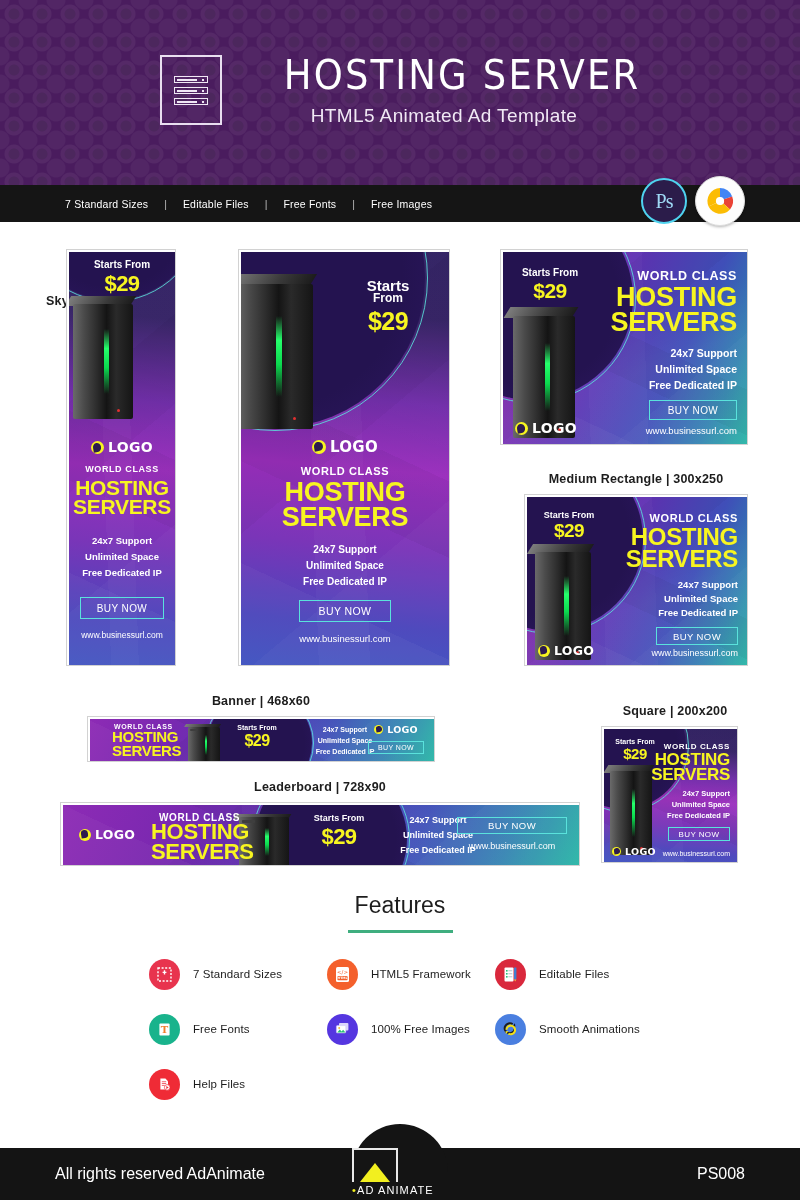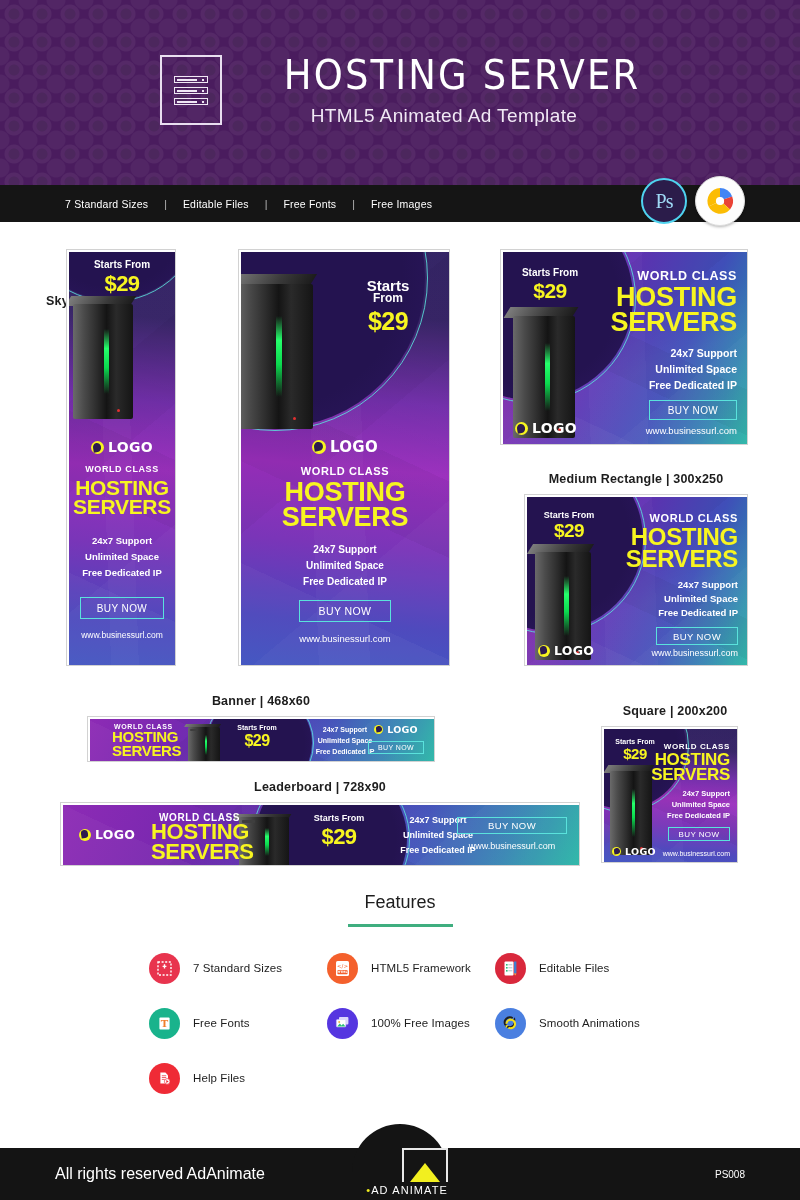--- a/index.html
+++ b/index.html
@@ -149,39 +149,39 @@
   .hosting { color:#f7f520; font-weight:700; line-height:.95; letter-spacing:-.3px; }
   .feat { color:#fff; font-weight:600; line-height:1.35; }
   .buy {
     border:1px solid #5ae2dc; color:#fff; text-align:center; font-weight:500;
     display:flex; align-items:center; justify-content:center; letter-spacing:.4px;
   }
   .url { color:#ffffff; font-weight:500; }
 
   
   .features { position:relative; padding-top: 10px; }
-  .features-title { text-align:center; font-size:18px; color:#1d1d1d; font-weight:400; font-family:"Liberation Sans", sans-serif; }
+  .features-title { text-align:center; font-size:23px; color:#1d1d1d; font-weight:400; font-family:"Liberation Sans", sans-serif; }
   .features-rule { width:105px; height:2.5px; background:#3fae7f; margin: 11px auto 0; }
   .feat-grid {
     display:grid; grid-template-columns: 178px 168px 180px; justify-content:center;
     row-gap: 24px; margin-top: 26px; padding-left: 24px;
   }
   .feat-item { display:flex; align-items:center; gap: 13px; }
   .feat-ico { width:31px; height:31px; border-radius:50%; flex:none; position:relative;
               display:flex; align-items:center; justify-content:center; }
   .feat-label { font-size:11.5px; color:#1d1d1d; letter-spacing:.1px; }
 
   
   .footer { position:absolute; left:0; bottom:0; width:800px; height:52px; background:#141414; }
   .footer-left { position:absolute; left:55px; top:50%; transform:translateY(-50%); color:#ffffff; font-size:16px; }
-  .footer-right { position:absolute; right:55px; top:50%; transform:translateY(-50%); color:#ffffff; font-size:10px; }
+  .footer-right { position:absolute; right:55px; top:50%; transform:translateY(-50%); color:#ffffff; font-size:16px; }
   .footer-logo {
     position:absolute; left:50%; transform:translateX(-50%); bottom:0; width:96px; height:76px;
     background:#141414; border-radius:48px 48px 0 0;
-    display:flex; flex-direction:column; align-items:flex-end; justify-content:flex-end; padding-bottom:4px;
+    display:flex; flex-direction:column; align-items:flex-start; justify-content:flex-end; padding-bottom:4px;
   }
   .fl-mark { width:46px; height:34px; border:2px solid #e8e8e8; border-bottom:none; position:relative; margin-bottom:2px;}
   .fl-mark::after{
     content:""; position:absolute; left:50%; bottom:0; transform:translateX(-50%);
     width:0;height:0;border-left:15px solid transparent;border-right:15px solid transparent;border-bottom:19px solid #f2ef1f;
   }
   .fl-mark::before{
     content:""; position:absolute; left:50%; bottom:0; transform:translateX(-50%);
     width:0;height:0;border-left:22px solid transparent;border-right:22px solid transparent;border-bottom:28px solid transparent;
     box-sizing:border-box;

